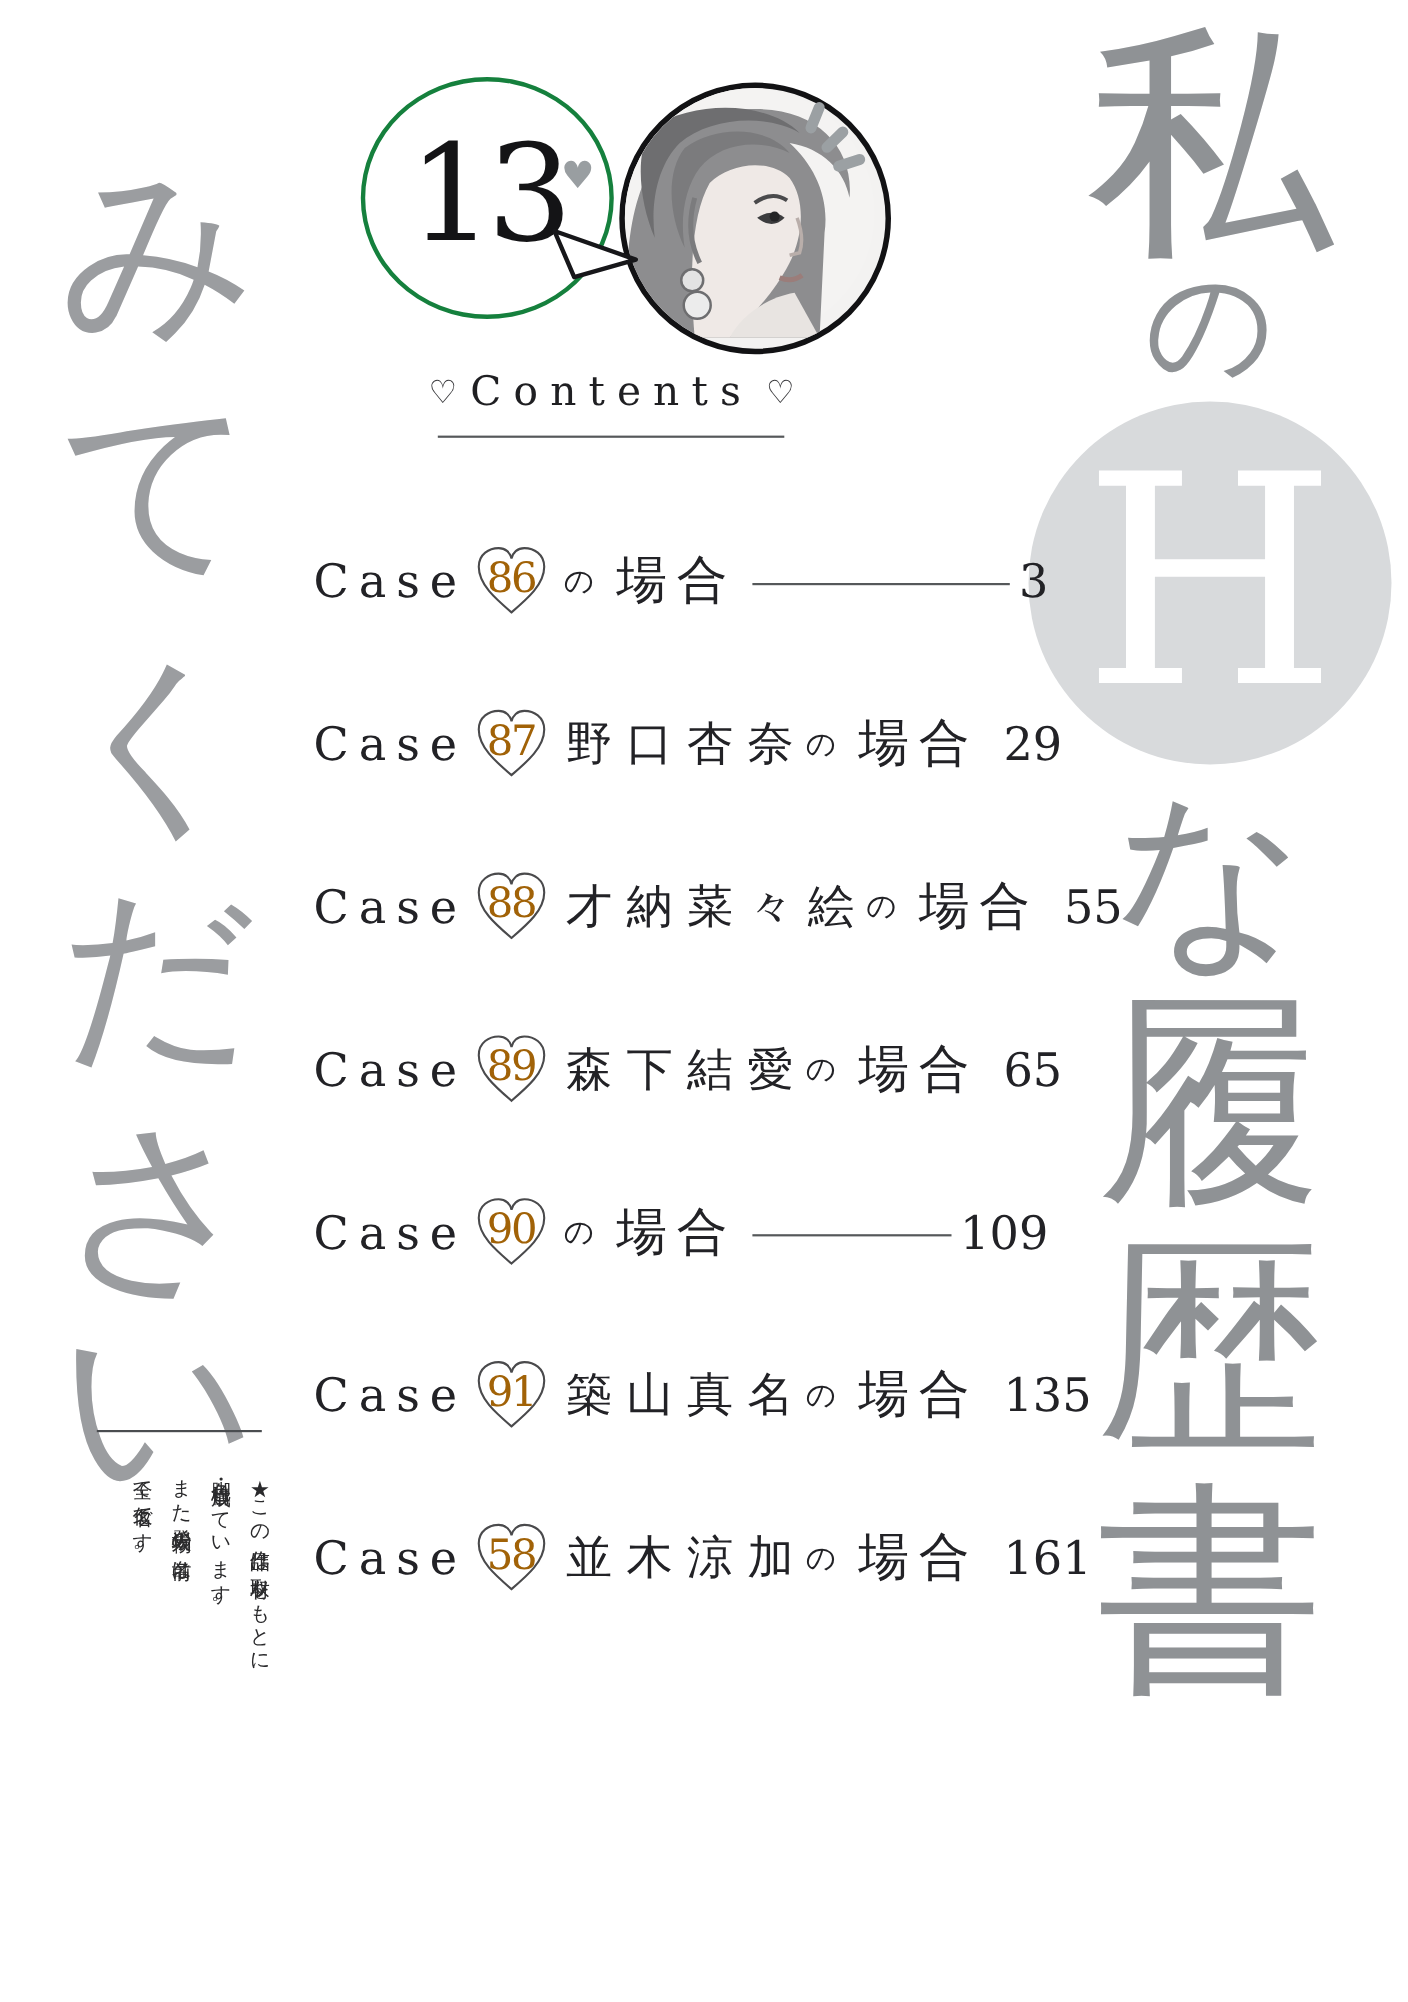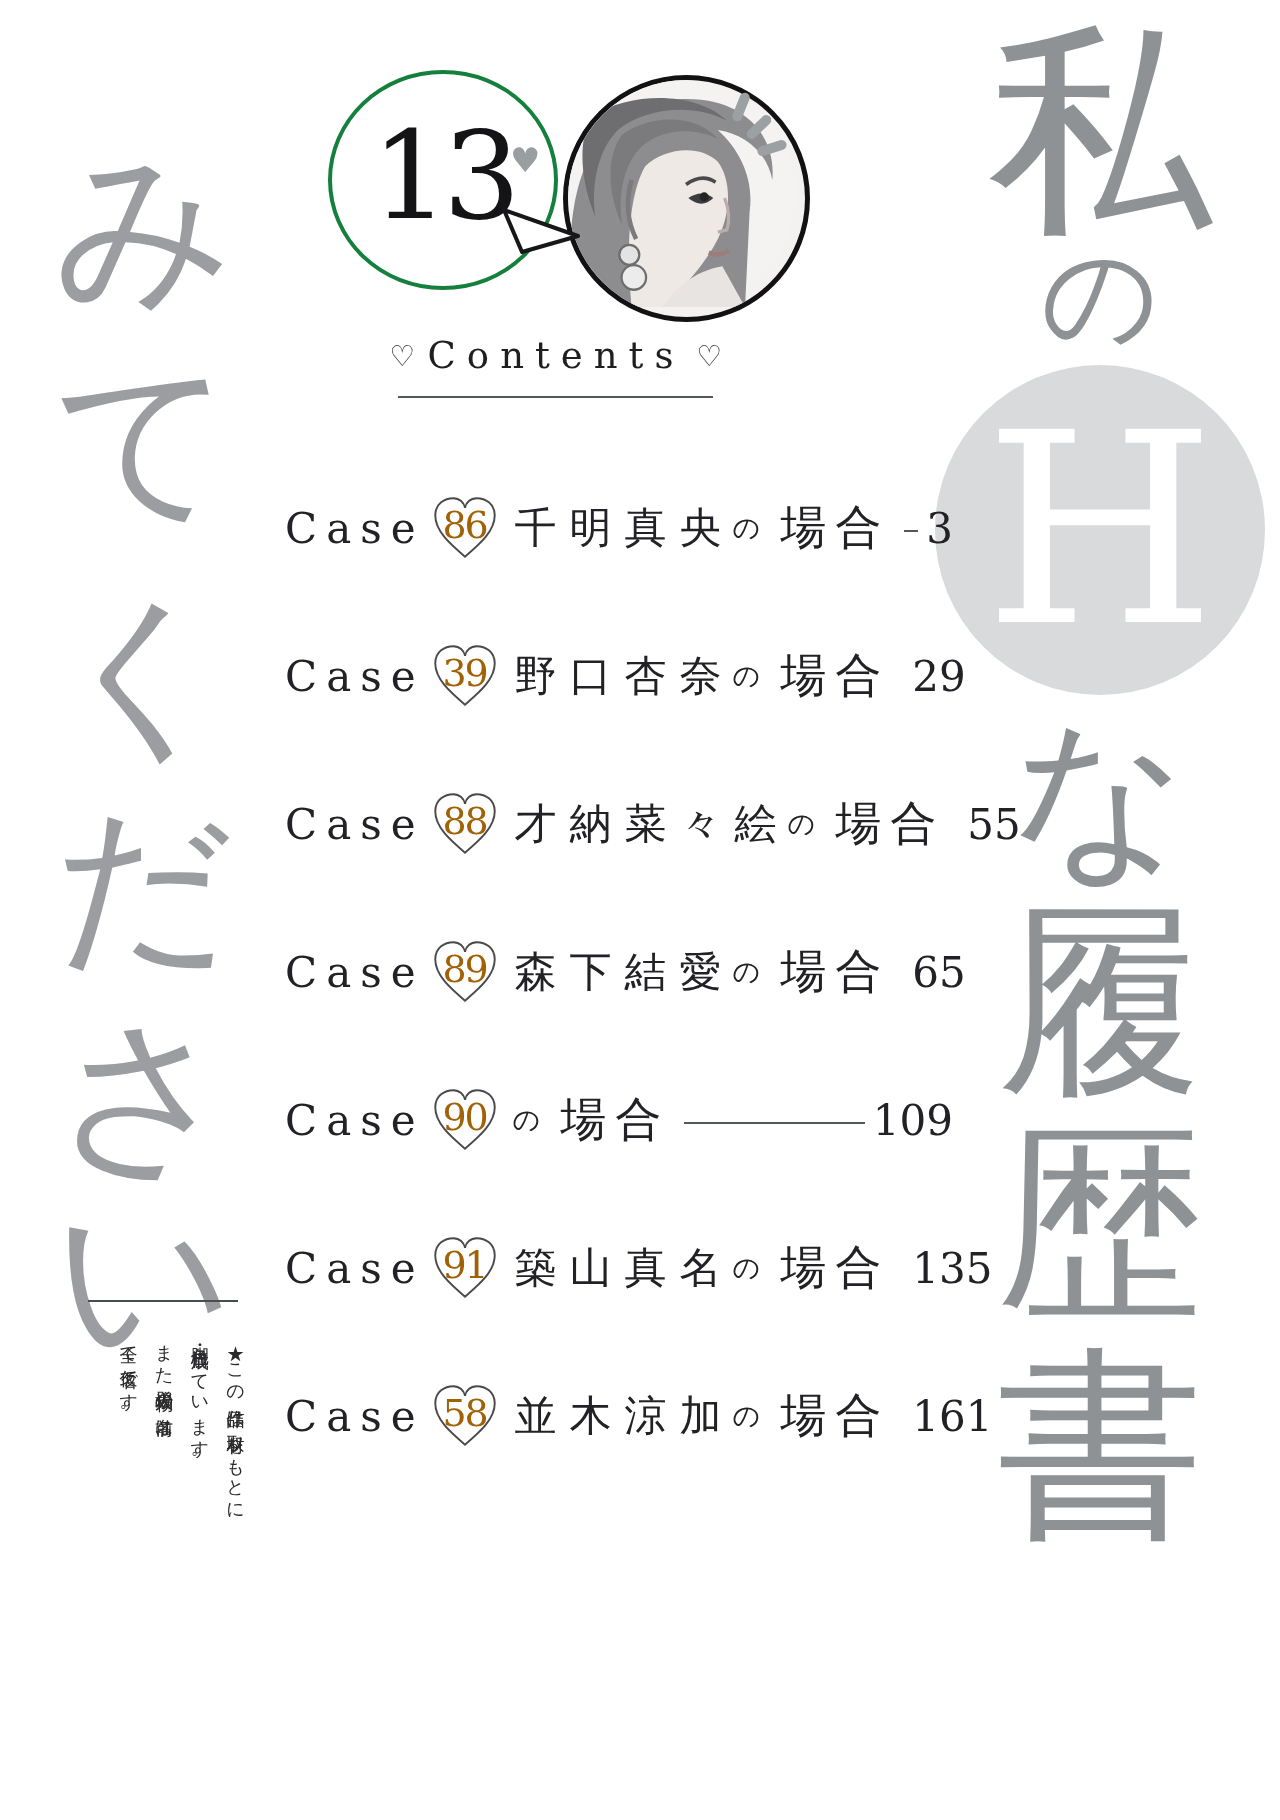--- a/index.html
+++ b/index.html
@@ -155,34 +155,33 @@
 <div class="toc">
 
   <div class="toc-row">
     <span class="case-label">Case</span>
     <span class="heart-num">
       <svg width="68" height="66" viewBox="0 0 64 62">
         <path d="M32,58 C18,46 4,34 4,19 C4,8 13,3 21,3 C27,3 31,7 32,12 C33,7 37,3 43,3 C51,3 60,8 60,19 C60,34 46,46 32,58 Z" fill="#ffffff" stroke="#4a4a4c" stroke-width="1.8"></path>
       </svg>
       <span class="num">86</span>
     </span>
-    <span class="toc-name">千明真央</span>
     <span class="toc-particle">の</span>
     <span class="toc-word">場合</span>
     <span class="toc-dash"></span>
     <span class="toc-page">3</span>
   </div>
 
   <div class="toc-row">
     <span class="case-label">Case</span>
     <span class="heart-num">
       <svg width="68" height="66" viewBox="0 0 64 62">
         <path d="M32,58 C18,46 4,34 4,19 C4,8 13,3 21,3 C27,3 31,7 32,12 C33,7 37,3 43,3 C51,3 60,8 60,19 C60,34 46,46 32,58 Z" fill="#ffffff" stroke="#4a4a4c" stroke-width="1.8"></path>
       </svg>
-      <span class="num">39</span>
+      <span class="num">87</span>
     </span>
     <span class="toc-name">野口杏奈</span>
     <span class="toc-particle">の</span>
     <span class="toc-word">場合</span>
     <span class="toc-dash"></span>
     <span class="toc-page">29</span>
   </div>
 
   <div class="toc-row">
     <span class="case-label">Case</span>

